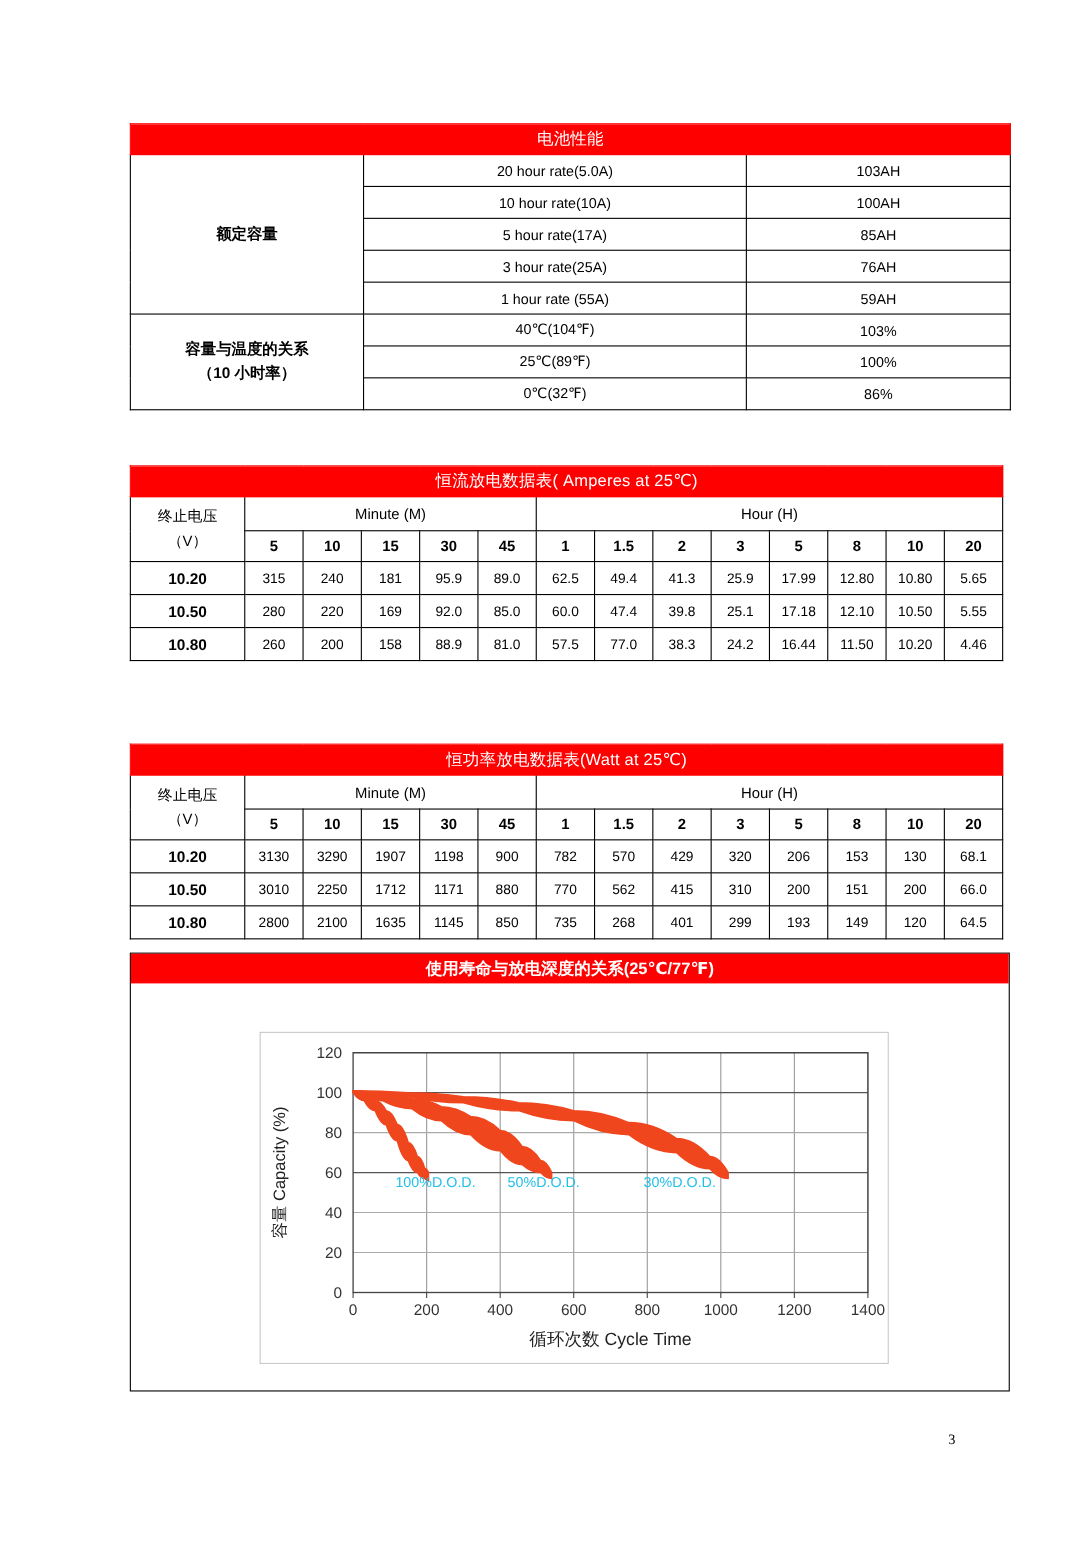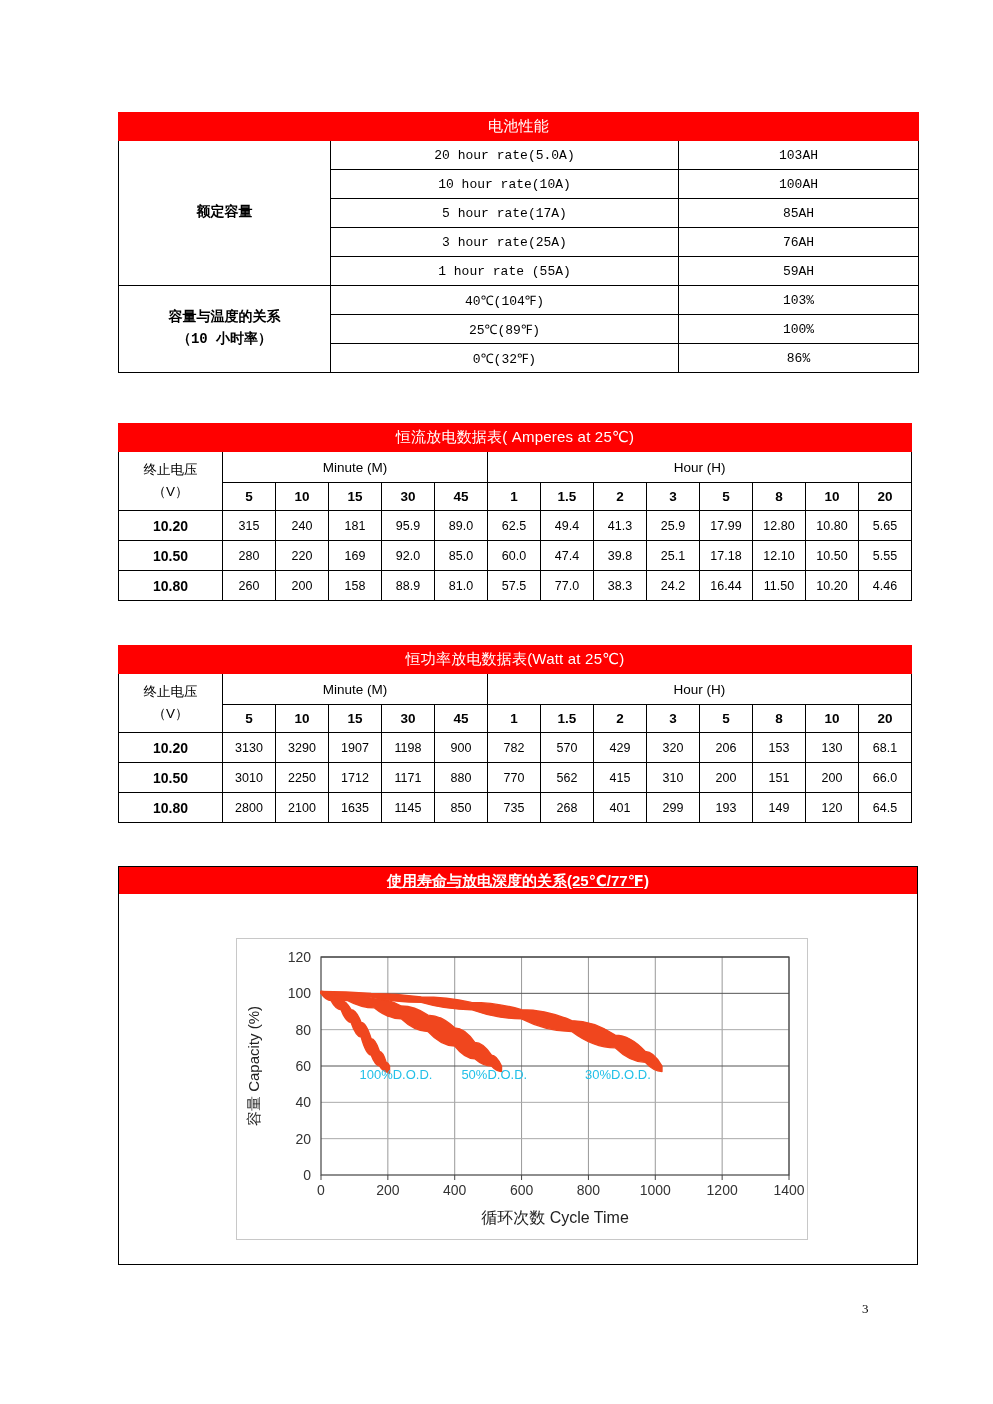--- a/index.html
+++ b/index.html
@@ -46,21 +46,21 @@
     border: 1px solid #FF0000 !important;
   }
 
   
   #table-battery-performance {
     left: 118px;
     top: 112px;
     width: 800px;
   }
   #table-battery-performance .band { font-size: 15px; height: 27px; }
-  #table-battery-performance td { font-size: 13px; height: 28px; font-family: Liberation Mono, monospace; }
+  #table-battery-performance td { font-size: 13px; height: 28px; }
   #table-battery-performance .rowhead {
     font-weight: bold;
     font-size: 14px;
     line-height: 1.55;
   }
 
   
   .discharge-table { width: 739px; left: 118px; }
   .discharge-table .band { font-size: 15px; height: 27px; }
   .discharge-table .grp  { font-size: 13.5px; height: 30px; }
@@ -68,41 +68,40 @@
   .discharge-table .vhead {
     font-weight: normal;
     font-size: 13.5px;
     line-height: 1.6;
     margin-top: 28px;
   }
   .discharge-table .volt { font-weight: bold; font-size: 14px; height: 29px; }
   .discharge-table .val  { font-size: 12.5px; height: 29px; }
 
   #table-constant-current { top: 423px; }
-  #table-constant-power   { top: 645px; }
+  #table-constant-power   { top: 676px; }
 
   
   #chart-block {
     position: absolute;
     left: 118px;
     top: 866px;
     width: 800px;
     background: #ffffff;
     border: 1px solid #000000;
     box-sizing: border-box;
   }
   #chart-band {
     background: #FF0000;
     color: #ffffff;
     font-weight: bold;
     font-size: 15px;
     height: 27px;
     line-height: 27px;
     text-align: center;
-    text-decoration: underline;
   }
   #chart-canvas-wrap {
     height: 370px;
     position: relative;
   }
   #chart-frame {
     position: absolute;
     left: 117px;
     top: 44px;
     width: 570px;

